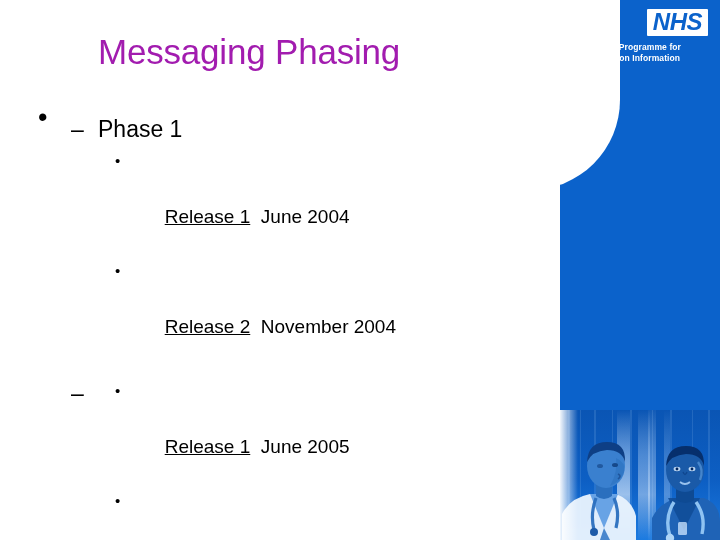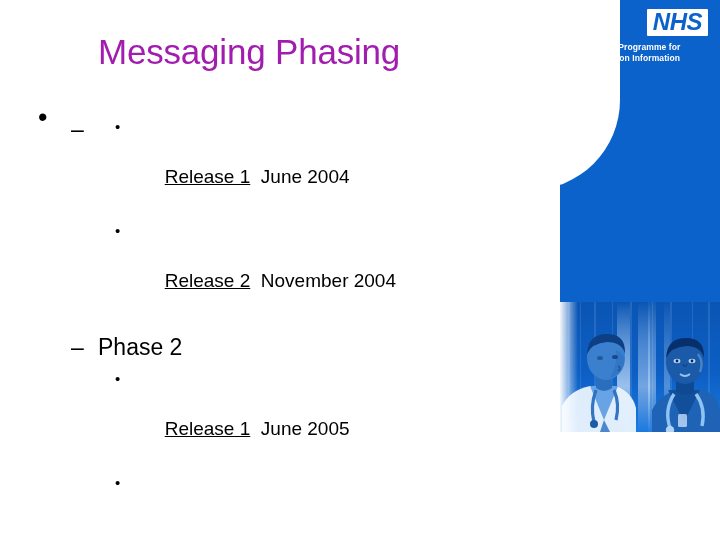--- a/index.html
+++ b/index.html
@@ -21,21 +21,21 @@
     background: #ffffff;
     overflow: hidden;
   }
 
   
   .blue-panel {
     position: absolute;
     top: 0;
     right: 0;
     width: 160px;
-    height: 432px;
+    height: 540px;
     background: #0b62cb;
     overflow: hidden;
   }
 
   
   .white-curve {
     position: absolute;
     top: -140px;
     left: -106px;
     width: 166px;
@@ -155,37 +155,37 @@
   }
   .lvl3 .marker {
     position: absolute;
     left: 115px;
     top: 0;
     font-size: 15px;
     line-height: 25px;
   }
 
   .rel-label { display: inline-block; text-decoration: underline; }
-  .rel-date  { display: inline-block; }
+  .rel-date  { display: inline-block; margin-top: 6px; }
 </style>
 </head>
 <body>
 
 <div class="slide">
 
   <div class="blue-panel">
 
     <div class="white-curve"></div>
 
     <div class="nhs-logo">
       <span class="nhs-logo-text">NHS</span>
     </div>
 
     <div class="nps-subtitle">
-      <div>Phasing Programme for</div>
+      <div>National Programme for</div>
       <div>Information Information</div>
     </div>
 
     <div class="photo">
       <svg width="160" height="130" viewBox="0 0 160 130" xmlns="http://www.w3.org/2000/svg">
         <defs>
           <linearGradient id="bgGrad" x1="0" y1="0" x2="0" y2="1">
             <stop offset="0%" stop-color="#0a55b4"></stop>
             <stop offset="55%" stop-color="#0d5fc4"></stop>
             <stop offset="100%" stop-color="#1b7ae0"></stop>
@@ -285,33 +285,33 @@
   <div class="title">Messaging Phasing</div>
 
   <div class="body">
 
     <div class="lvl1">
       <span class="marker">•</span>
     </div>
 
     <div class="lvl2">
       <span class="marker">–</span>
+      <span>Phase 1</span>
     </div>
     <div class="lvl3">
       <span class="marker">•</span>
       <span class="rel-label">Release 1</span><span>  </span><span class="rel-date">June 2004</span>
     </div>
     <div class="lvl3">
       <span class="marker">•</span>
       <span class="rel-label">Release 2</span><span>  </span><span class="rel-date">November 2004</span>
     </div>
 
     <div class="lvl2">
       <span class="marker">–</span>
-      <span>Phase 2</span>
     </div>
     <div class="lvl3">
       <span class="marker">•</span>
       <span class="rel-label">Release 1</span><span>  </span><span class="rel-date">June 2005</span>
     </div>
     <div class="lvl3">
       <span class="marker">•</span>
       
     </div>
 

